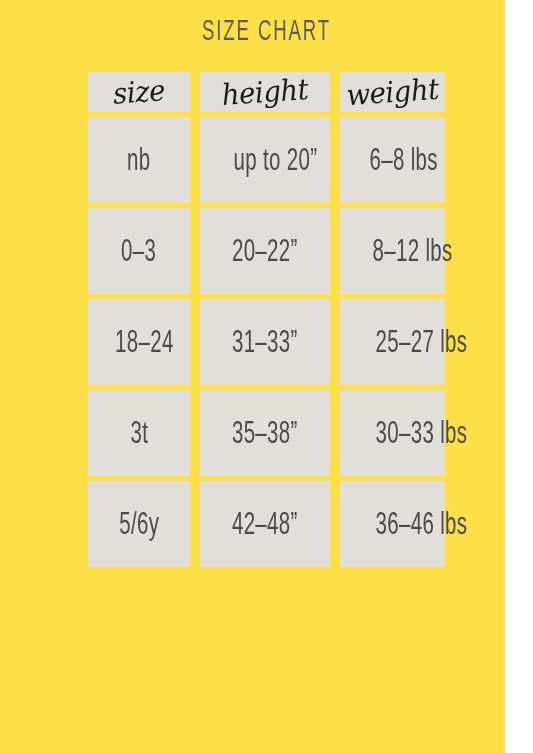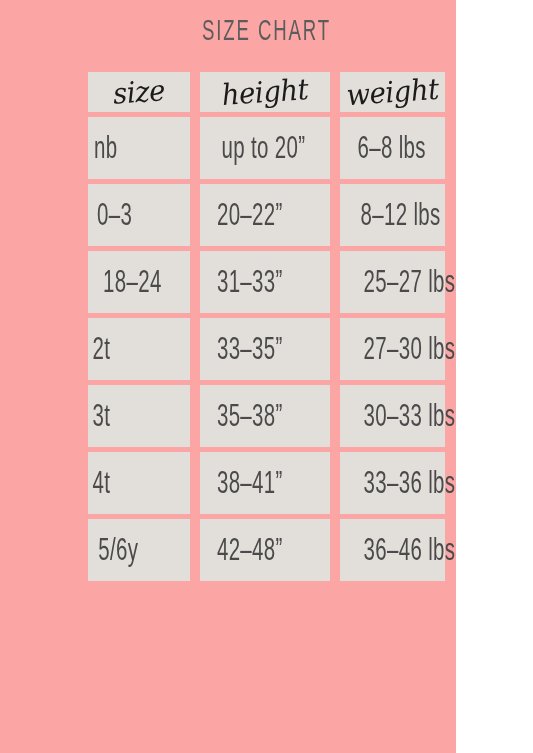--- a/index.html
+++ b/index.html
@@ -9,24 +9,24 @@
   body {
     width: 533px;
     height: 753px;
     background: #ffffff;
     font-family: "Liberation Sans", sans-serif;
     overflow: hidden;
     position: relative;
   }
 
   #size-chart-page {
-    width: 456px;
+    width: 505px;
     height: 753px;
     position: relative;
-    background: #fca5a5;
+    background: #fde047;
     box-sizing: border-box;
   }
 
   
   .chart-title {
     position: absolute;
     top: 13px;
     left: 0;
     width: 533px;
     text-align: center;
@@ -82,21 +82,22 @@
     letter-spacing: -0.5px;
     position: relative;
     transform: rotate(-4deg) scaleX(0.95);
     white-space: nowrap;
   }
 
   
   .body-cell {
     background: #E2DEDA;
     height: 62px;
-    padding: 0;
+    padding: 12px;
+    text-align: center;
     vertical-align: middle;
   }
   .cell-text {
     display: inline-block;
     font-family: "Liberation Sans Narrow", "Liberation Sans", sans-serif;
     font-weight: 300;
     font-size: 31px;
     line-height: 62px;
     color: #4a4a4a;
     letter-spacing: 0.5px;
@@ -147,37 +148,27 @@
 
 
 
 
       <tr>
         <td class="body-cell"><span class="cell-text">18–24</span></td>
         <td class="body-cell"><span class="cell-text">31–33”</span></td>
         <td class="body-cell"><span class="cell-text">25–27 lbs</span></td>
       </tr>
 
-      <tr>
-        <td class="body-cell"><span class="cell-text">2t</span></td>
-        <td class="body-cell"><span class="cell-text">33–35”</span></td>
-        <td class="body-cell"><span class="cell-text">27–30 lbs</span></td>
-      </tr>
 
       <tr>
         <td class="body-cell"><span class="cell-text">3t</span></td>
         <td class="body-cell"><span class="cell-text">35–38”</span></td>
         <td class="body-cell"><span class="cell-text">30–33 lbs</span></td>
       </tr>
 
-      <tr>
-        <td class="body-cell"><span class="cell-text">4t</span></td>
-        <td class="body-cell"><span class="cell-text">38–41”</span></td>
-        <td class="body-cell"><span class="cell-text">33–36 lbs</span></td>
-      </tr>
 
       <tr>
         <td class="body-cell"><span class="cell-text">5/6y</span></td>
         <td class="body-cell"><span class="cell-text">42–48”</span></td>
         <td class="body-cell"><span class="cell-text">36–46 lbs</span></td>
       </tr>
 
     </tbody>
   </table>
 

